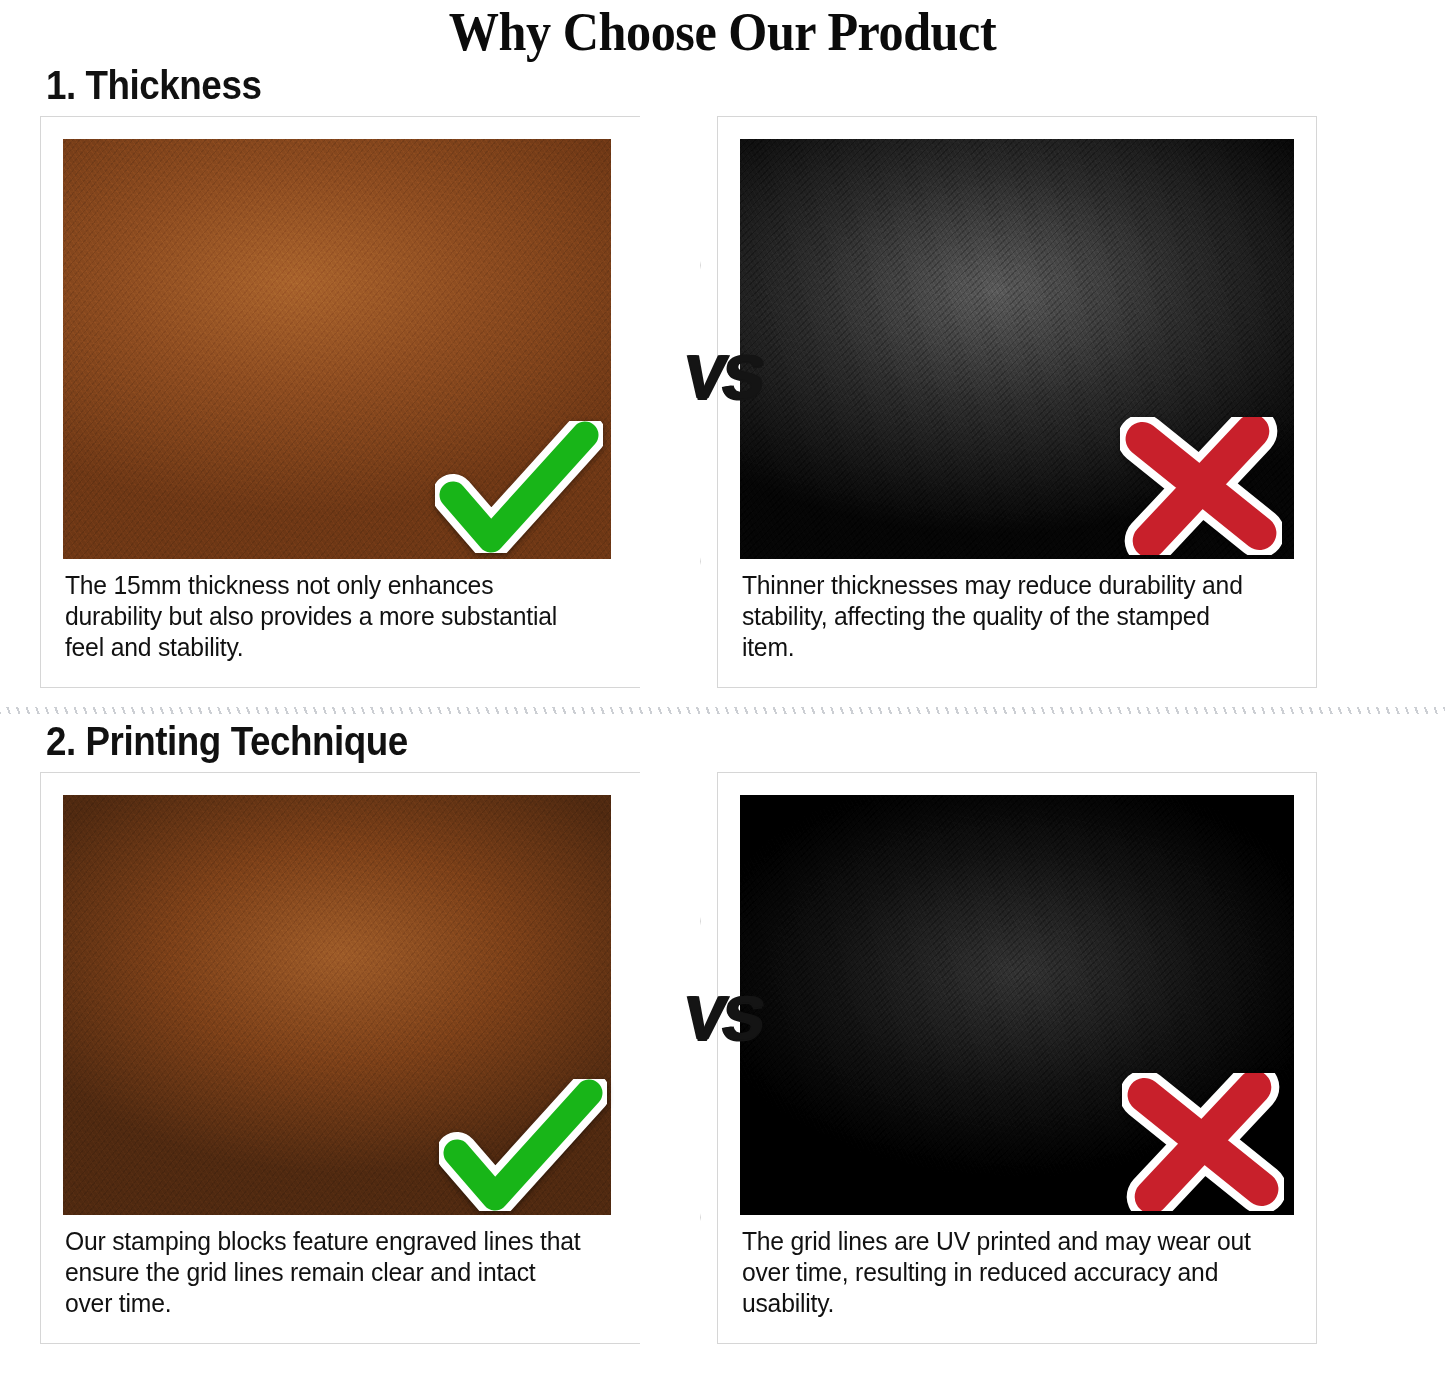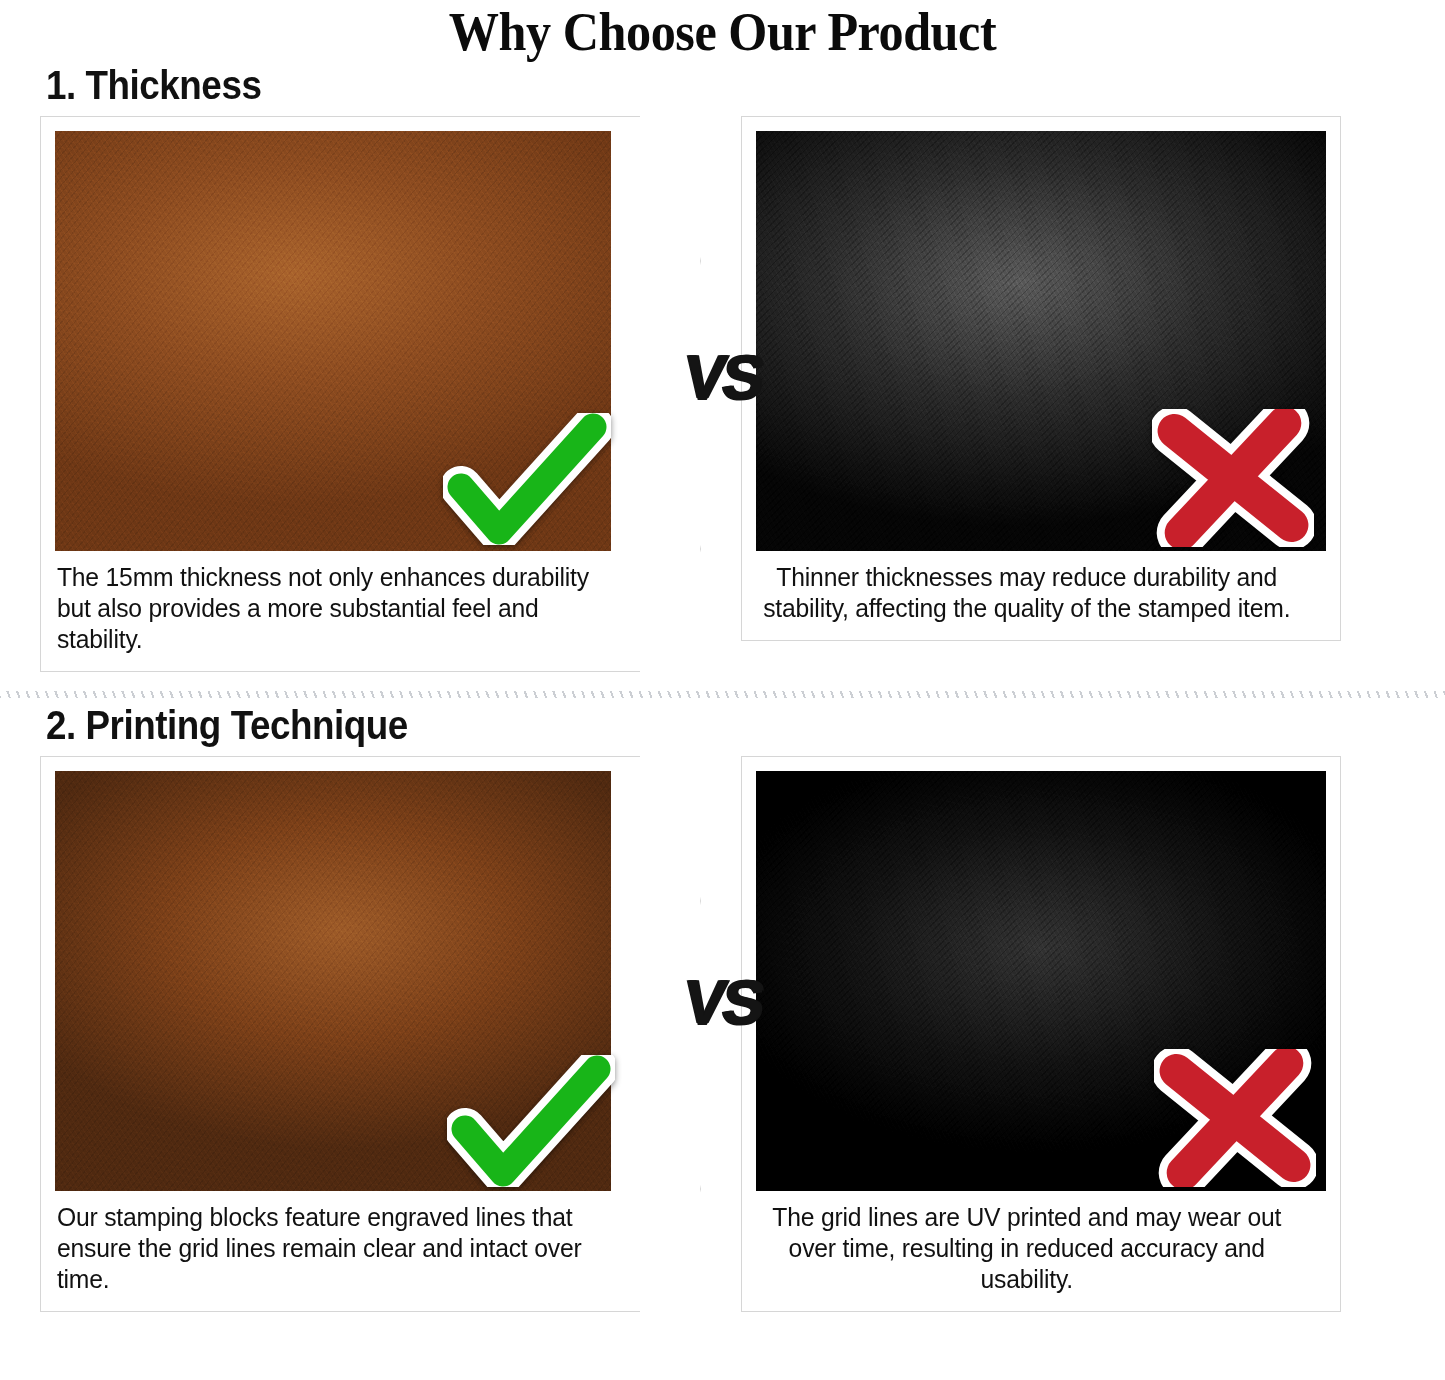--- a/index.html
+++ b/index.html
@@ -47,24 +47,24 @@
     align-items: flex-start;
     padding: 0 40px;
     margin-top: 8px;
   }
 
   
   .card {
     position: relative;
     background: #ffffff;
     border: 1px solid #d6d6d6;
-    padding: 14px;
+    padding: 22px;
   }
   .card.left  { width: 600px; }
-  .card.right { width: 600px; margin-left: 101px; text-align: center; }
+  .card.right { width: 600px; margin-left: 77px; }
 
   
   .notch {
     position: absolute;
     top: 0;
     width: 90px;
     height: 100%;
     pointer-events: none;
   }
   .notch.out {

